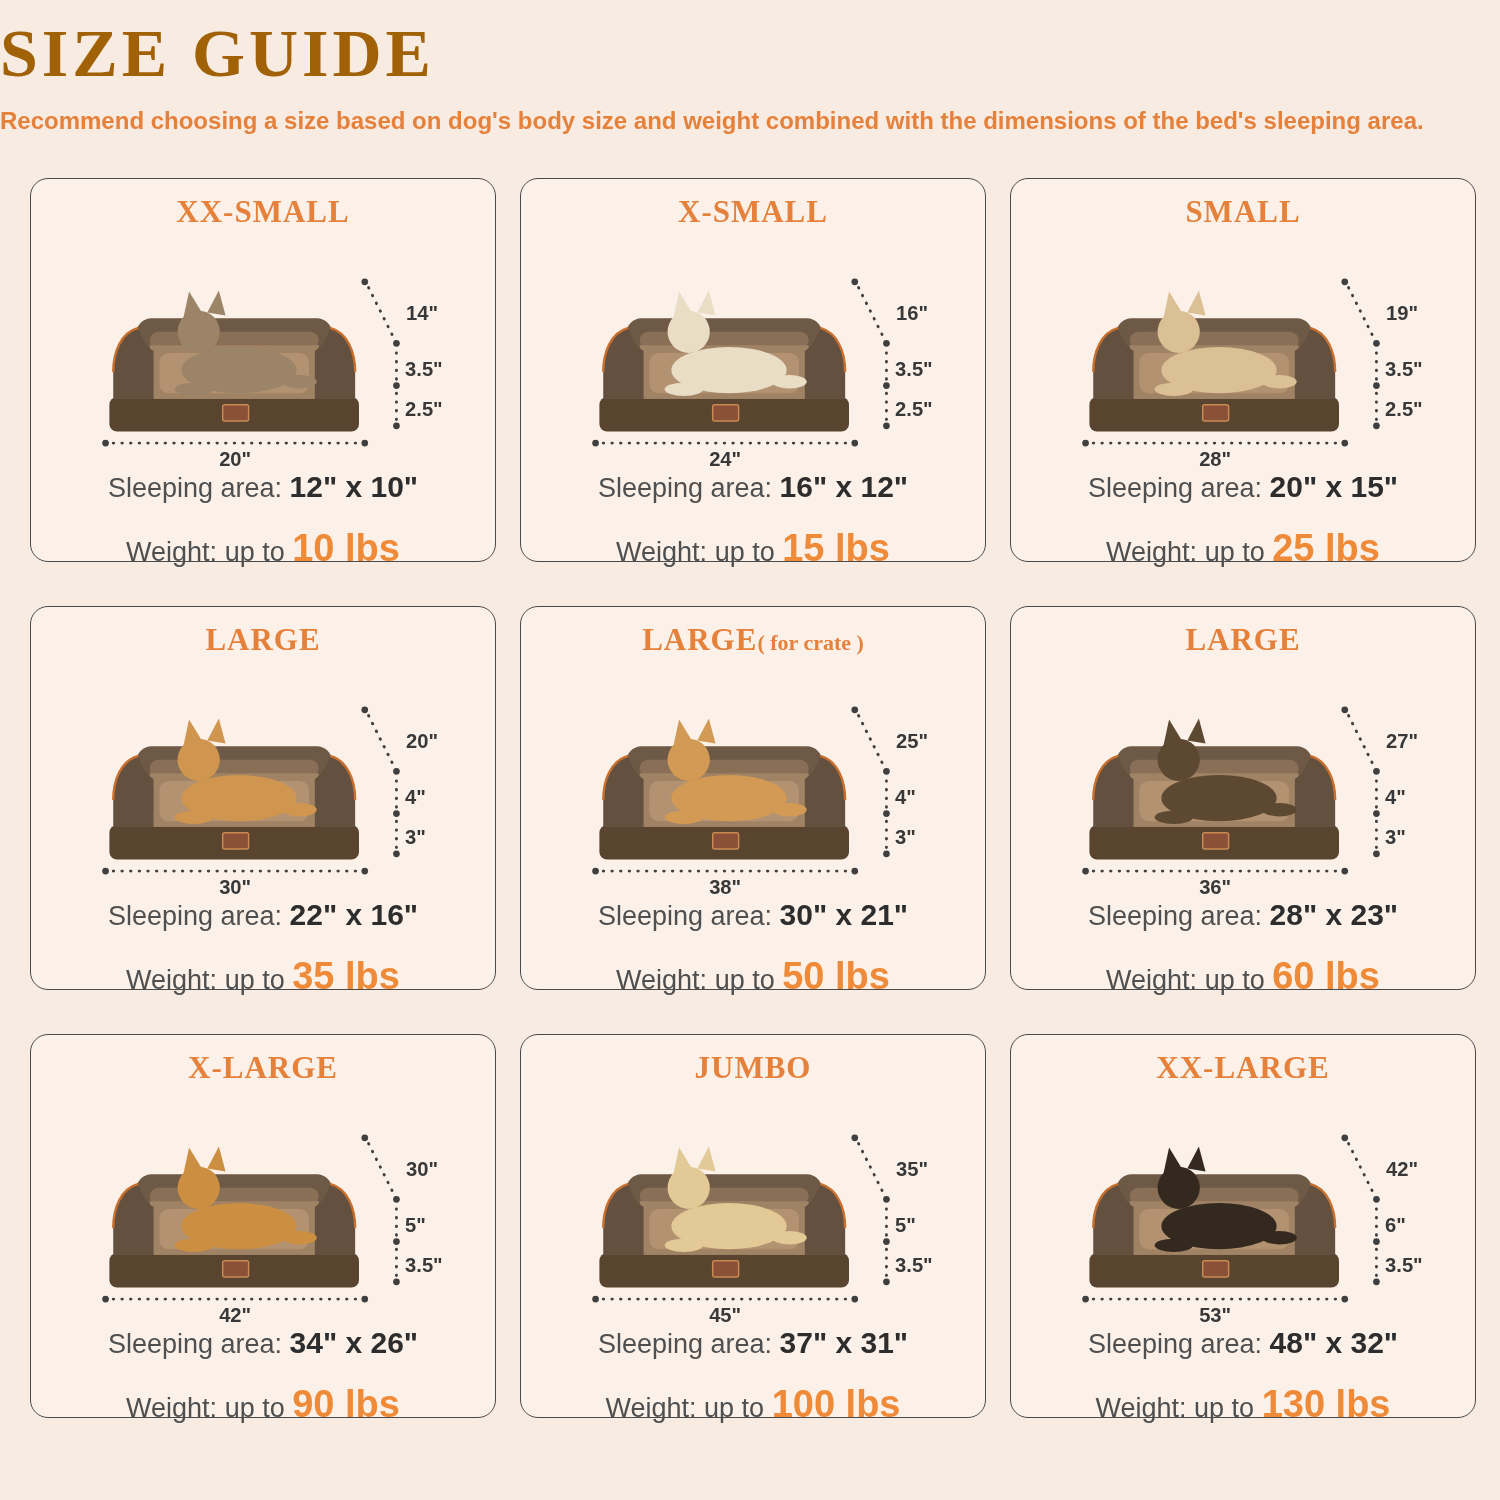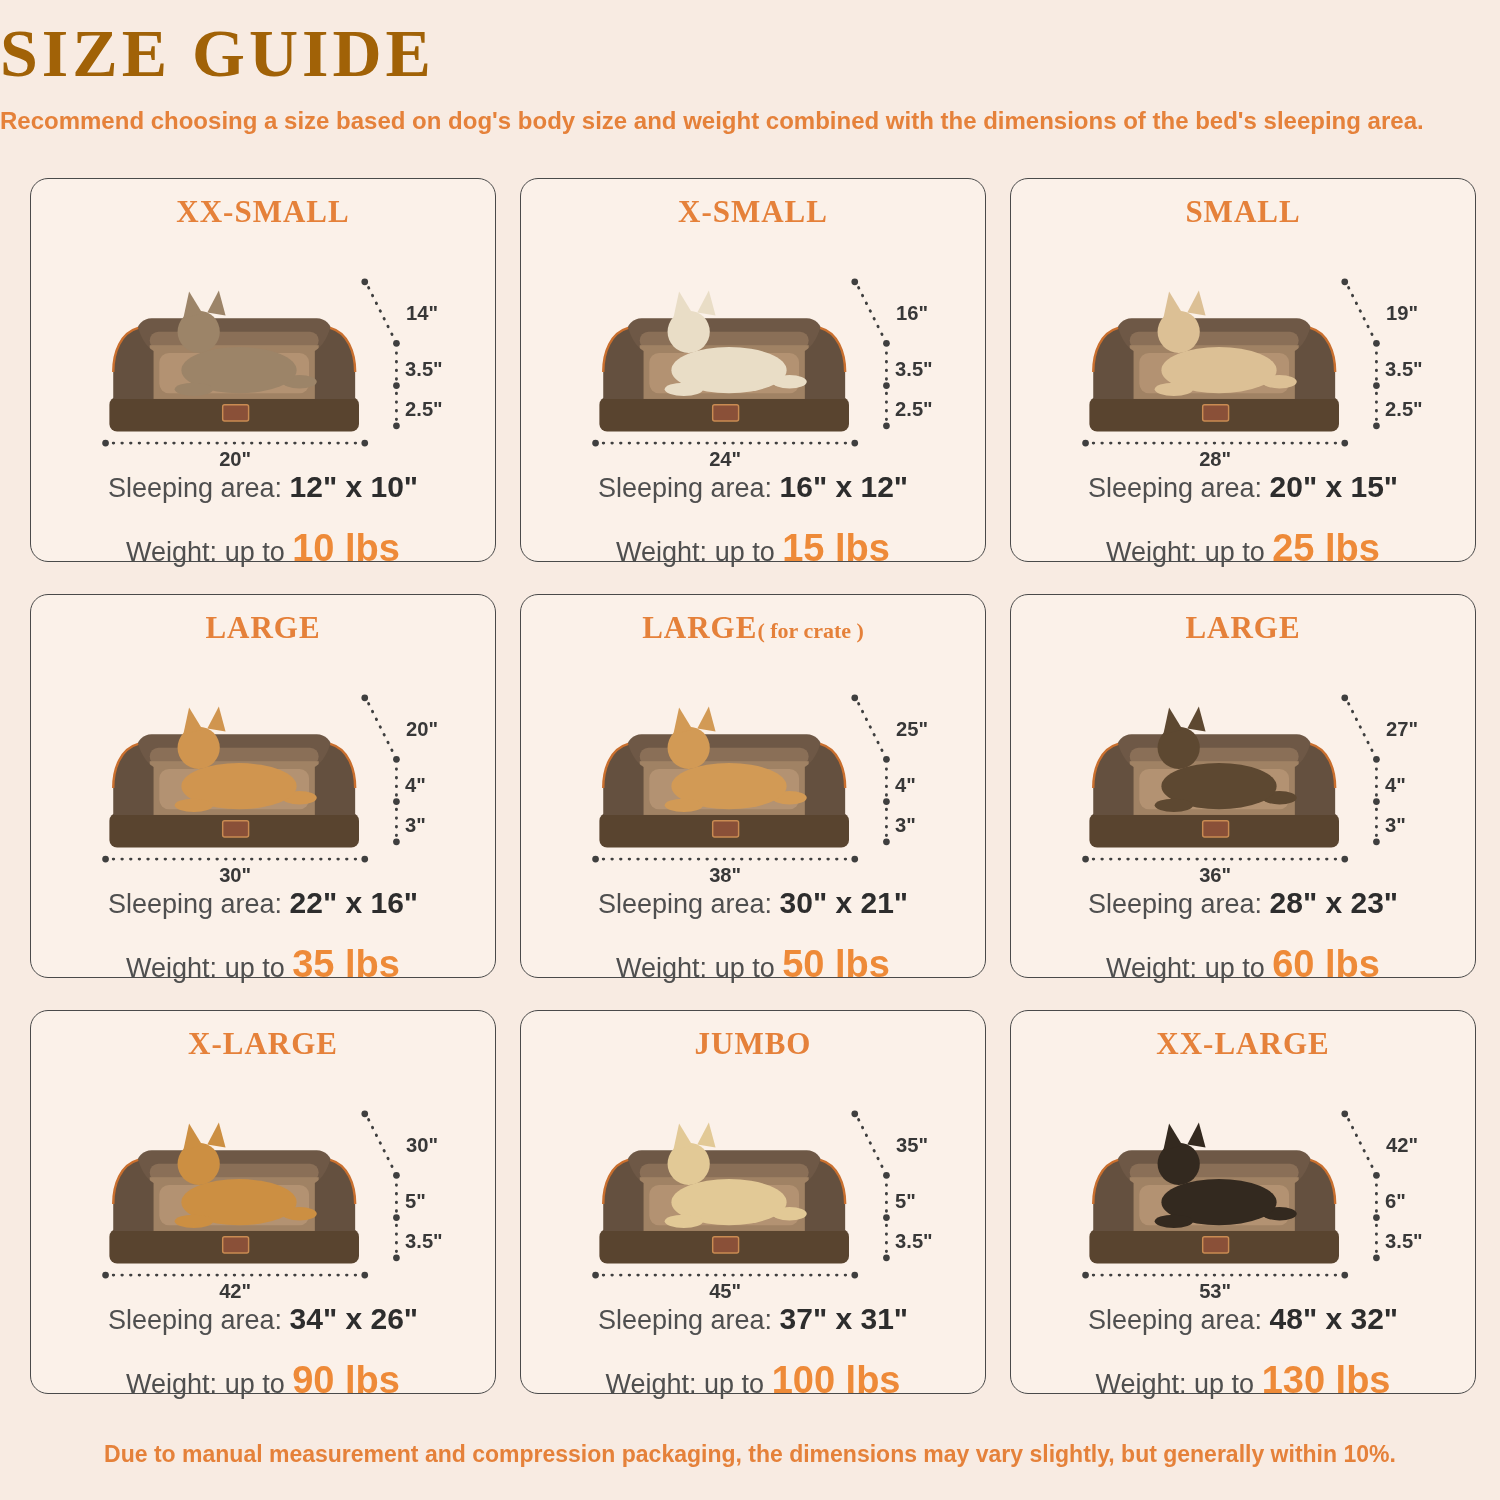--- a/index.html
+++ b/index.html
@@ -14,21 +14,21 @@
     font-family:"Liberation Serif", serif; font-weight:bold;
     font-size:68px; letter-spacing:4px; color:#a16207;
   }
   .subtitle {
     position:absolute; top:107px; left:0; width:100%;
     text-align:left; font-weight:bold; font-size:24px; color:#e5813a;
   }
   .grid {
     position:absolute; top:178px; left:30px;
     display:grid; grid-template-columns:repeat(3,466px);
-    grid-auto-rows:384px; gap:32px 24px;
+    grid-auto-rows:384px; gap:44px 24px;
   }
   .card {
     border:1.5px solid #4a4a4a; border-radius:18px;
     background:#fbf1e9; text-align:center; box-sizing:border-box;
   }
   .card-title {
     margin-top:15px; font-family:"Liberation Serif", serif;
     font-weight:bold; font-size:31px; color:#e5813a; letter-spacing:1px;
   }
   .card-title .note { font-size:22px; margin-left:0; letter-spacing:0; }
@@ -680,14 +680,13 @@
       <span class="val">48" x 32"</span>
     </div>
     <div class="weight-line">
       <span>Weight:</span>
       <span>up to</span>
       <span class="wval">130 lbs</span>
     </div>
   </div>
 </div>
 
-  <div class="footer">Due to manual measurement and compression packaging, the dimensions may vary slightly, but generally within 10%.</div>
 </div>
 
 </body></html>

